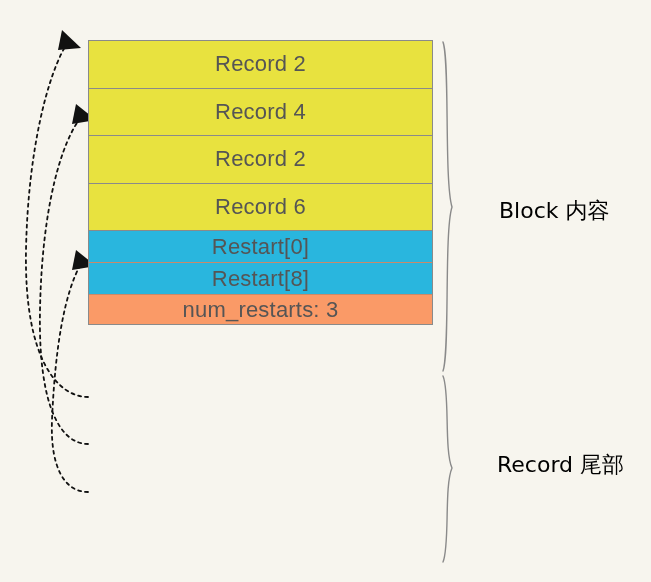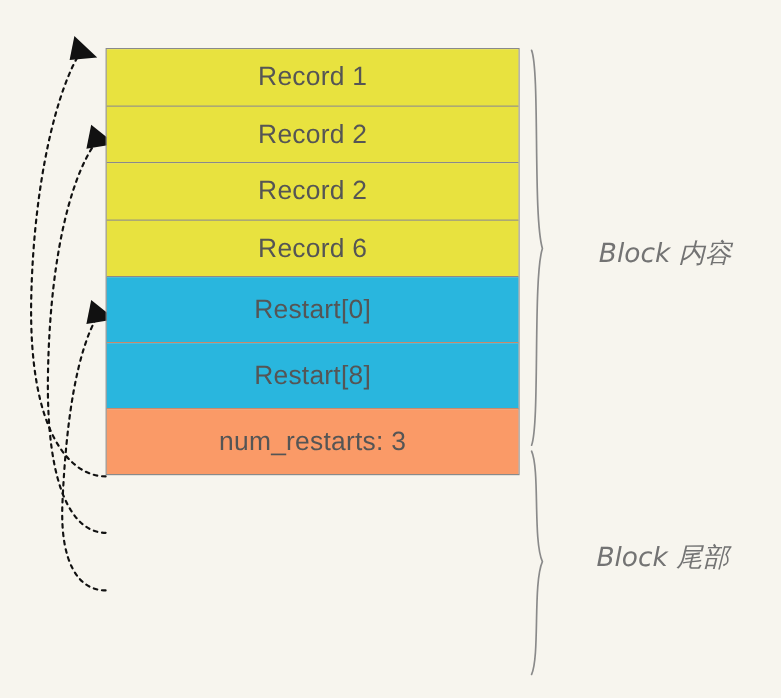--- a/index.html
+++ b/index.html
@@ -50,40 +50,39 @@
   .row:last-child {
     border-bottom: none;
   }
   .row.record {
     background: #e8e23f;
     height: 47.6px;
     border-bottom-color: #8a8a8a;
   }
   .row.restart {
     background: #29b6de;
-    height: 55px;
+    height: 32px;
     border-bottom-color: #c98a6a;
   }
   .row.restart.last {
     border-bottom-color: #c98a6a;
   }
   .row.footer-row {
     background: #fa9a67;
-    height: 54px;
+    height: 29px;
     border-bottom: none;
   }
   .row-label {
     pointer-events: none;
   }
   .side-label {
     position: absolute;
-    color: #737373;
+    color: #000000;
     font-size: 22px;
     white-space: nowrap;
-    font-style: italic;
   }
   #label-content {
     left: 499px;
     top: 196px;
   }
   #label-footer {
     left: 497px;
     top: 450px;
   }
   .cjk {
@@ -116,39 +115,39 @@
       <path d="M 443,42 C 450,60 444,180 452,207 C 444,232 450,352 443,371"></path>
     </g>
 
     <g fill="none" stroke="#8a8a8a" stroke-width="1.4" stroke-linecap="round">
       <path d="M 443,376 C 450,392 444,450 452,468 C 444,486 450,546 443,562"></path>
     </g>
   </svg>
 
   <div class="block-table">
     <div class="row record">
-      <span class="row-label">Record 1</span>
+      <span class="row-label">Record 2</span>
     </div>
     <div class="row record">
-      <span class="row-label">Record 2</span>
+      <span class="row-label">Record 4</span>
     </div>
     <div class="row record">
       <span class="row-label">Record 2</span>
     </div>
     <div class="row record">
       <span class="row-label">Record 6</span>
     </div>
     <div class="row restart">
       <span class="row-label">Restart[0]</span>
     </div>
     <div class="row restart last">
       <span class="row-label">Restart[8]</span>
     </div>
     <div class="row footer-row">
       <span class="row-label">num_restarts: 3</span>
     </div>
   </div>
 
   <div class="side-label cjk" id="label-content">Block  内容</div>
 
-  <div class="side-label cjk" id="label-footer">Block  尾部</div>
+  <div class="side-label cjk" id="label-footer">Record  尾部</div>
 
 </div>
 
 </body></html>

